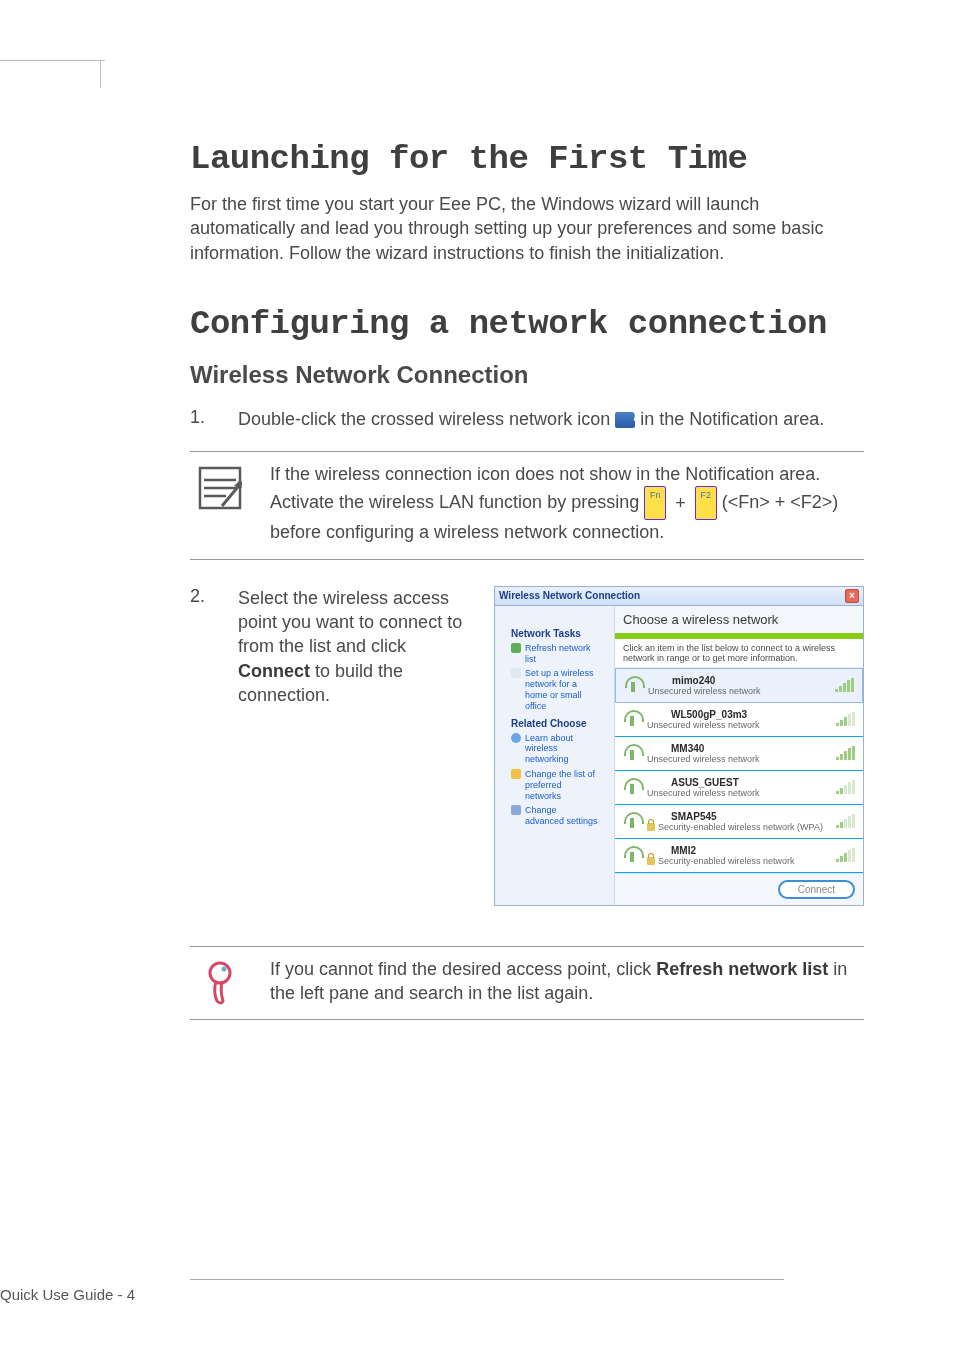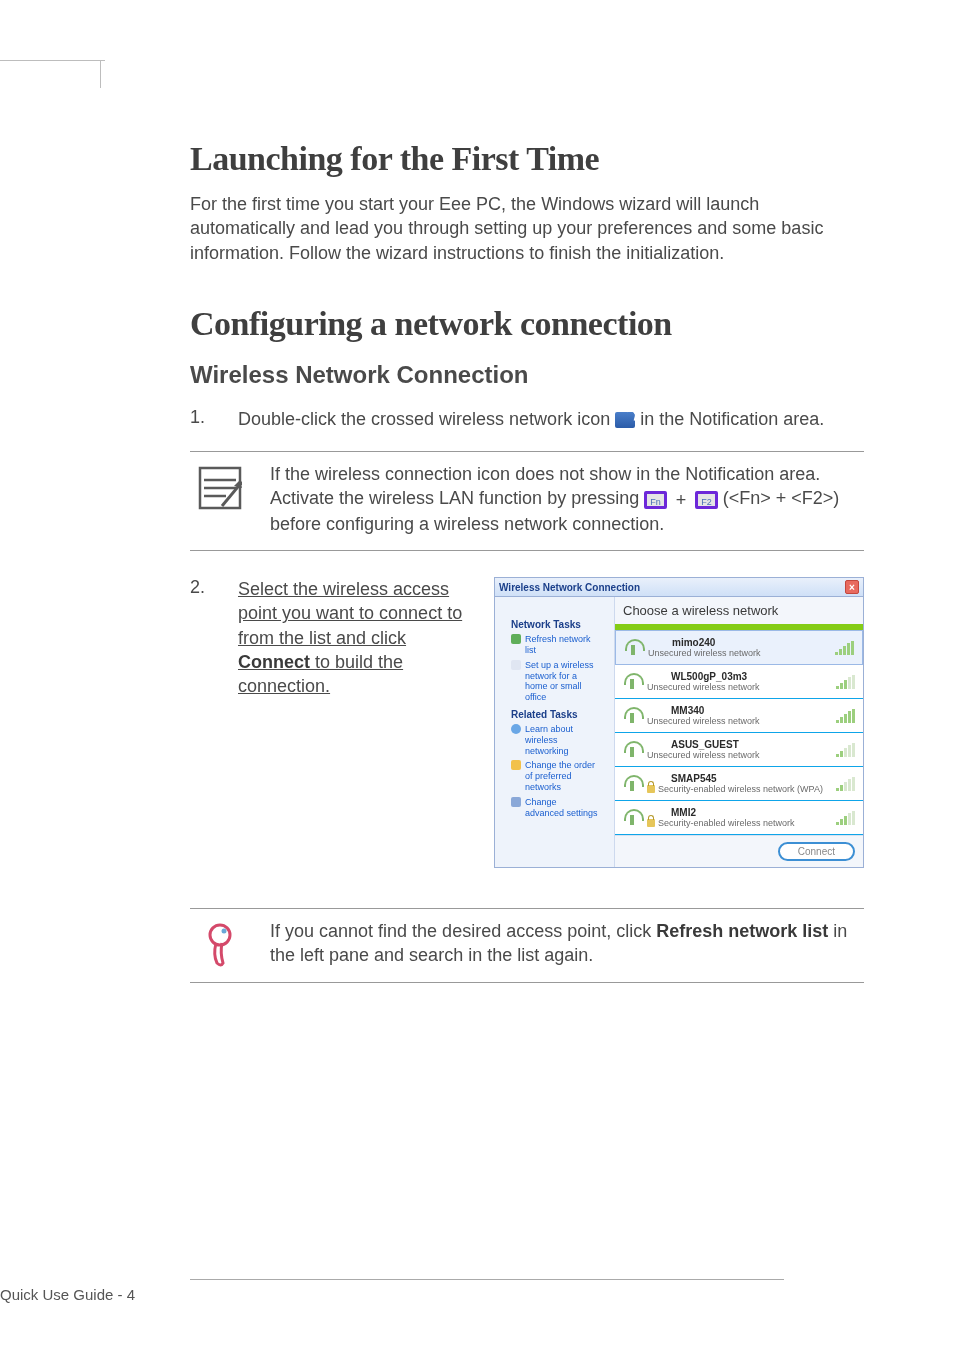--- a/index.html
+++ b/index.html
@@ -2,38 +2,38 @@
 <html><head>
 <meta charset="utf-8">
 <style>
   * { box-sizing: border-box; margin: 0; padding: 0; }
   html, body { width: 954px; height: 1363px; background: #fff; font-family: "Segoe UI", "Myriad Pro", Arial, sans-serif; color: #4a4a4a; }
   .page { padding: 100px 80px 40px 110px; position: relative; height: 100%; }
   .crop-lines { position: absolute; top: 60px; left: 0; width: 105px; height: 28px; }
   .crop-lines::before { content:""; position:absolute; top:0; left:0; width:105px; border-top:1.5px solid #bdbdbd; }
   .crop-lines::after { content:""; position:absolute; top:0; left:100px; height:28px; border-left:1.5px solid #bdbdbd; }
   .content { padding-left: 80px; padding-right: 10px; }
-  h1 { font-family: Liberation Serif, serif; font-weight: 700; color: #3f3f3f; font-size: 34px; margin-top: 40px; margin-bottom: 14px; letter-spacing: -0.5px; }
+  h1 { font-family: Liberation Mono, monospace; font-weight: 700; color: #3f3f3f; font-size: 34px; margin-top: 40px; margin-bottom: 14px; letter-spacing: -0.5px; }
   h2.sub { font-family: "Segoe UI", Arial, sans-serif; font-weight: 700; color: #4a4a4a; font-size: 24px; margin-top: 18px; margin-bottom: 18px; }
   p.body { font-size: 18px; line-height: 1.35; color: #4a4a4a; }
   .ol-row { display:flex; gap: 24px; margin-top: 14px; }
   .ol-num { font-size: 18px; width: 24px; flex: 0 0 24px; }
   .ol-txt { font-size: 18px; line-height: 1.35; flex: 1; }
   .inline-icon { display:inline-block; vertical-align: middle; }
   .net-icon { width: 20px; height: 16px; background: linear-gradient(#4a7ec9,#2b5ca8); position: relative; border-radius: 2px; }
   .net-icon::after { content:""; position:absolute; right:-2px; top:-2px; width:8px; height:8px; border:2px solid #fff; border-left:none; border-bottom:none; border-radius: 0 6px 0 0; transform: rotate(15deg); }
-  .key { display:inline-block; min-width:22px; height:18px; border:3px solid #6d28d9; border-radius:2px; background:#e5e5e5; color:#4a6fb5; font-size:9px; line-height:16px; text-align:center; vertical-align:middle; padding:0 3px; }
+  .key { display:inline-block; min-width:22px; height:34px; border:1px solid #6d28d9; border-radius:2px; background:#fde047; color:#4a6fb5; font-size:9px; line-height:16px; text-align:center; vertical-align:middle; padding:0 3px; }
   .plus { display:inline-block; vertical-align:middle; margin:0 4px; color:#4a4a4a; }
   .note-block { display:flex; gap: 20px; border-top:1px solid #999; border-bottom:1px solid #999; padding: 10px 4px 14px 0; margin-top: 20px; align-items:flex-start; }
   .note-icon-cell { width: 60px; flex: 0 0 60px; display:flex; justify-content:center; padding-top:4px; }
   .note-text { font-size: 18px; line-height: 1.35; flex:1; }
   .note-icon-svg { width:44px; height:44px; }
   .tip-icon-svg { width:34px; height:44px; }
   .step2-row { display:flex; gap: 24px; margin-top: 26px; align-items:flex-start; }
-  .step2-text { flex: 0 0 230px; text-decoration: underline; }
+  .step2-text { flex: 0 0 230px; }
   .win-shot { flex: 1; border:1px solid #9bb0d6; font-family: Tahoma, Arial, sans-serif; font-size:10px; color:#1b3f8a; background:#fff; }
   .win-title { background: linear-gradient(#e9f0fb,#cfe0f7); display:flex; align-items:center; justify-content:space-between; padding:2px 4px; border-bottom:1px solid #9bb0d6; }
   .win-title-text { font-weight:bold; color:#1b3f8a; font-size:10px; }
   .win-close { width:14px; height:14px; background:#e86a5f; color:#fff; display:flex; align-items:center; justify-content:center; font-weight:bold; border:1px solid #c3473d; border-radius:2px; font-size:10px; }
   .win-body { display:flex; }
   .win-side { width: 120px; background:#eef3fb; padding:16px; border-right:1px solid #cdd9ee; }
   .side-head { font-weight:bold; color:#1b3f8a; font-size:10px; margin-top:6px; margin-bottom:4px; }
   .side-link { display:flex; gap:4px; color:#1b5fcf; font-size:9px; margin:4px 0; line-height:1.2; align-items:flex-start; }
   .side-link .mini { width:10px; height:10px; flex:0 0 10px; border-radius:2px; }
   .win-main { flex:1; }
@@ -120,36 +120,37 @@
           <div class="win-side">
             <div class="side-head">Network Tasks</div>
             <div class="side-link">
                 <span class="mini" style="background:#5fae5a"></span>
                 <span>Refresh network list</span>
               </div>
             <div class="side-link">
                 <span class="mini" style="background:#e0e6f2"></span>
                 <span>Set up a wireless network for a home or small office</span>
               </div>
-            <div class="side-head">Related Tasks</div>
+            <div class="side-head">Related Choose</div>
             <div class="side-link">
                 <span class="mini" style="background:#6aa7e6;border-radius:50%"></span>
                 <span>Learn about wireless networking</span>
               </div>
             <div class="side-link">
                 <span class="mini" style="background:#f2c14a"></span>
-                <span>Change the order of preferred networks</span>
+                <span>Change the list of preferred networks</span>
               </div>
             <div class="side-link">
                 <span class="mini" style="background:#8aa8d8"></span>
                 <span>Change advanced settings</span>
               </div>
           </div>
           <div class="win-main">
             <div class="choose-head">Choose a wireless network</div>
+            <div class="choose-sub">Click an item in the list below to connect to a wireless network in range or to get more information.</div>
             <div class="net-list" id="net-list">
                 <div class="net-item sel">
                   <div class="ant"></div>
                   <div class="net-info">
                     <div class="net-name">mimo240</div>
                     <div class="net-sub">
                       <span>Unsecured wireless network</span>
                     </div>
                   </div>
                   <div class="bars ">

